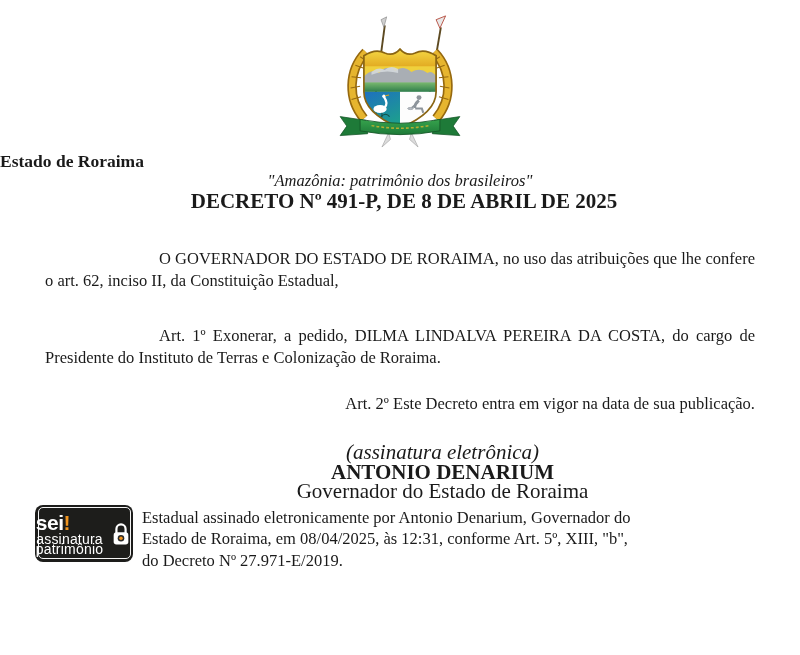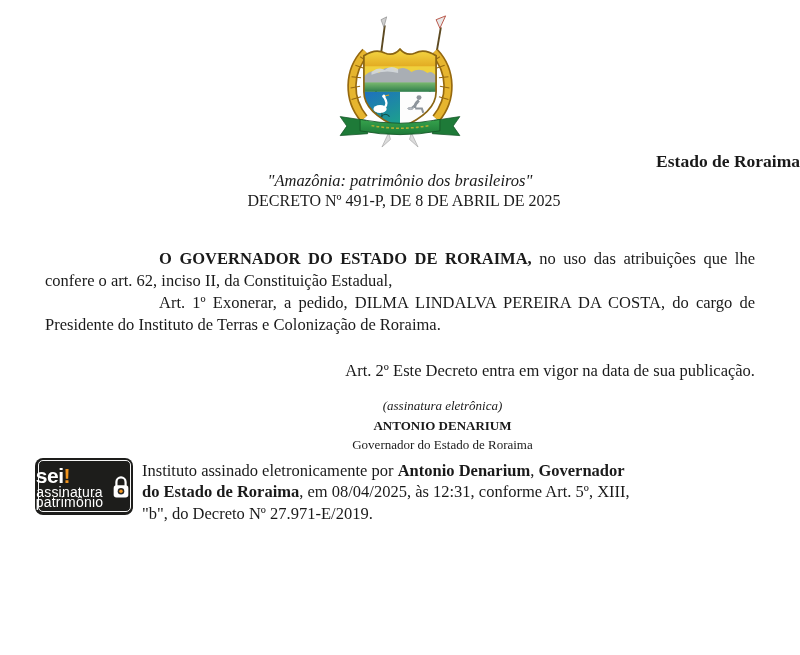--- a/index.html
+++ b/index.html
@@ -2,44 +2,44 @@
 <html><head>
 <meta charset="utf-8">
 <style>
   html,body{margin:0;padding:0;}
   body{
     width:800px;height:655px;background:#ffffff;color:#1a1a1a;
     font-family:"Liberation Serif", serif;position:relative;overflow:hidden;
   }
   .crest-wrap{text-align:center;padding-top:12px;line-height:0;}
   .crest{width:152px;height:137px;display:inline-block;}
-  .h-org{text-align:right;font-weight:bold;font-size:17.5px;line-height:20px;margin-top:2px;}
+  .h-org{text-align:left;font-weight:bold;font-size:17.5px;line-height:20px;margin-top:2px;}
   .h-motto{text-align:center;font-style:italic;font-size:16.5px;line-height:19px;}
-  .h-decree{text-align:center;font-weight:normal;font-size:16px;line-height:22px;padding-left:8px;}
+  .h-decree{text-align:center;font-weight:bold;font-size:21px;line-height:22px;padding-left:8px;}
   .doc{margin:0 45px;font-size:16.5px;line-height:22px;}
   .para{margin:0;text-align:justify;text-indent:114px;}
   .p1{margin-top:36px;}
   .resolve{margin-top:26px;font-weight:bold;text-align:left;}
-  .art1{}
+  .art1{margin-top:33px;}
   .art2{margin-top:24px;text-align:right;}
   .place{margin-top:30px;text-align:left;}
-  .sig{margin-top:14px;text-align:center;padding-left:85px;font-size:13px;line-height:19.5px;}
+  .sig{margin-top:28px;text-align:center;padding-left:85px;font-size:21px;line-height:19.5px;}
   .sig .method{font-style:italic;}
   .sig .name{font-weight:bold;}
   .footer{display:flex;align-items:flex-start;gap:9px;margin:3px 0 0 35px;}
   .sei-box{width:98px;height:57px;background:#1d1d1b;border-radius:8px;position:relative;flex-shrink:0;}
   .sei-box::before{content:"";position:absolute;inset:2.5px;border:1.5px solid #f5f5f5;border-radius:5px;pointer-events:none;}
   .sei-inner{position:absolute;inset:0;display:flex;align-items:center;justify-content:center;gap:7px;
     font-family:"Liberation Sans", sans-serif;}
   .sei-word{color:#fff;font-weight:bold;font-size:21px;line-height:22px;letter-spacing:-0.5px;text-align:left;}
   .sei-word .bang{color:#f0941e;}
   .sei-sub{color:#fff;font-size:14px;line-height:10px;letter-spacing:0.2px;text-align:center;}
   .lock{width:22px;height:26px;margin-top:2px;}
   .footer-text{width:492px;font-size:16.5px;line-height:21.5px;padding-top:2px;text-align:left;}
-  .b{font-weight:bold;}
+  .b{font-weight:normal;}
 </style>
 </head>
 <body>
 
 <div class="crest-wrap">
   <svg class="crest" viewBox="0 0 160 144" aria-hidden="true">
     <defs>
       <linearGradient id="gGold" x1="0" y1="0" x2="0" y2="1">
         <stop offset="0" stop-color="#f9e04a"></stop>
           <stop offset="1" stop-color="#dfa41d"></stop>
@@ -137,14 +137,14 @@
         </div>
       </div>
       <svg class="lock" viewBox="0 0 24 28" aria-hidden="true">
         <path d="M7,13 V8.5 a5,5 0 0 1 10,0 V13" stroke="#ffffff" stroke-width="2.4" fill="none"></path>
         <rect x="4" y="12" width="16" height="13.5" rx="3" fill="#ffffff"></rect>
         <circle cx="12" cy="18.7" r="3.6" fill="#2a2a28"></circle>
         <circle cx="12" cy="18.7" r="1.9" fill="#f0941e"></circle>
       </svg>
     </div>
   </div>
-  <div class="footer-text"><span>Instituto assinado eletronicamente por </span><span class="b">Antonio Denarium</span><span>, </span><span class="b">Governador do Estado de Roraima</span><span>, em 08/04/2025, às 12:31, conforme Art. 5º, XIII, "b", do Decreto Nº 27.971-E/2019.</span></div>
+  <div class="footer-text"><span>Estadual assinado eletronicamente por </span><span class="b">Antonio Denarium</span><span>, </span><span class="b">Governador do Estado de Roraima</span><span>, em 08/04/2025, às 12:31, conforme Art. 5º, XIII, "b", do Decreto Nº 27.971-E/2019.</span></div>
 </div>
 
 </body></html>

